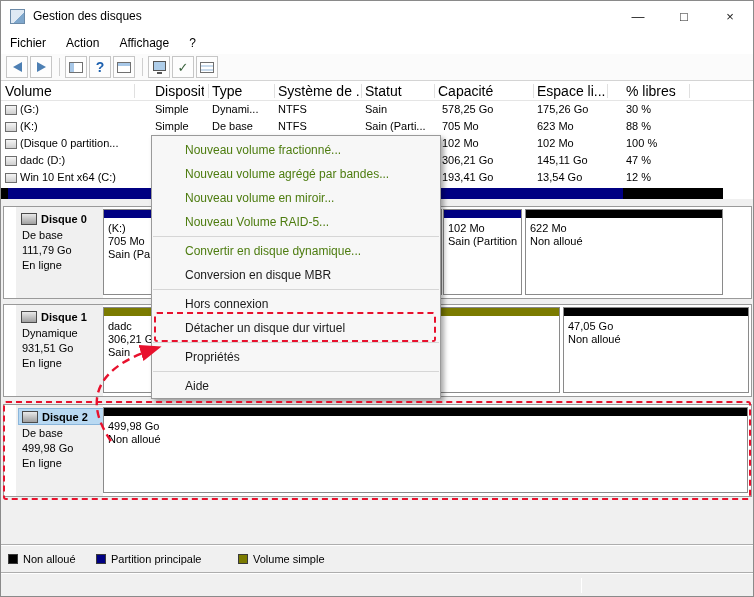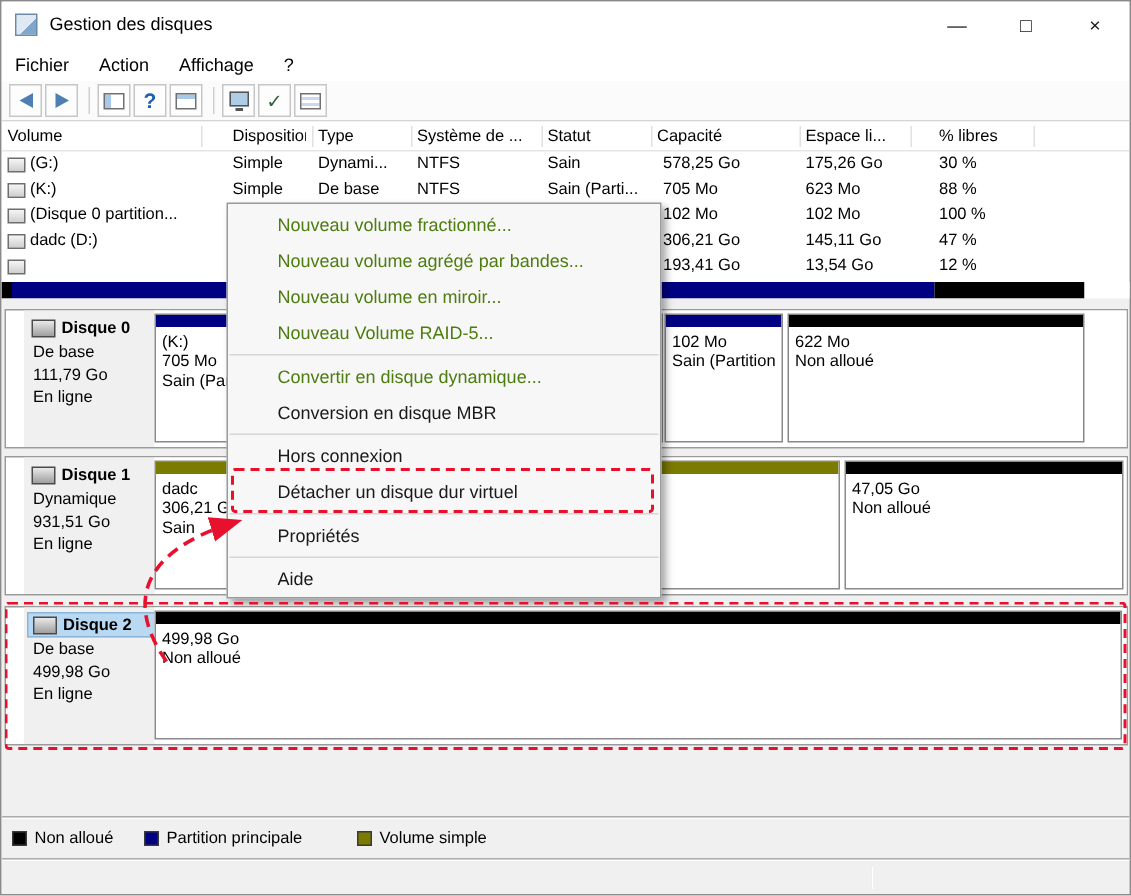--- a/index.html
+++ b/index.html
@@ -27,21 +27,21 @@
   .tb-win{width:14px;height:11px;border:1px solid #707070;background:linear-gradient(to right,#a8c8e8 0 4px,#fff 4px);}
   .tb-win2{width:14px;height:11px;border:1px solid #707070;background:linear-gradient(#a8c8e8 0 3px,#fff 3px);}
   .tb-help{color:#1b5fae;font-weight:bold;font-size:14px;line-height:1;}
   .tb-computer{width:13px;height:10px;border:1px solid #555;background:#aecde9;position:relative;margin-bottom:3px;}
   .tb-computer::after{content:"";position:absolute;left:3px;right:3px;bottom:-4px;height:2px;background:#555;}
   .tb-check{color:#37603a;font-weight:bold;font-size:13px;line-height:1;}
   .tb-details{width:14px;height:11px;border:1px solid #707070;background:repeating-linear-gradient(#fff 0 2px,#c8daec 2px 4px);}
 
   
   .listpane{position:absolute;left:0;top:80px;width:100%;height:107px;background:#fff;overflow:hidden;}
-  .lhead{position:relative;height:20px;border-bottom:1px solid #e5e5e5;font-size:11px;}
+  .lhead{position:relative;height:20px;border-bottom:1px solid #e5e5e5;font-size:14px;}
   .lhead span{position:absolute;top:0;line-height:20px;white-space:nowrap;overflow:hidden;}
   .hsep{position:absolute;top:3px;width:1px;height:14px;background:#e0e0e0;}
   .lrow{position:relative;height:17px;font-size:11px;}
   .lrow span{position:absolute;top:0;line-height:17px;white-space:nowrap;overflow:hidden;}
   .cv{left:19px;width:114px;} .cd{left:137px;width:66px;padding-left:17px;} .ct{left:211px;width:60px;}
   .cs{left:277px;width:81px;} .cst{left:364px;width:69px;} .cc{left:441px;width:91px;}
   .ce{left:536px;width:70px;} .cl{left:625px;width:76px;}
   .vol-icon{position:absolute;left:4px;top:4px;width:12px;height:10px;border:1px solid #6e6e6e;background:linear-gradient(#f5f5f5,#cfcfcf);}
 
   
@@ -191,20 +191,21 @@
       <span class="cd">Simple</span>
       <span class="ct"></span>
       <span class="cs"></span>
       <span class="cst"></span>
       <span class="cc">306,21 Go</span>
       <span class="ce">145,11 Go</span>
       <span class="cl">47 %</span>
     </div>
     <div class="lrow">
       <i class="vol-icon"></i>
+      <span class="cv">Win 10 Ent x64 (C:)</span>
       <span class="cd">Simple</span>
       <span class="ct"></span>
       <span class="cs"></span>
       <span class="cst"></span>
       <span class="cc">193,41 Go</span>
       <span class="ce">13,54 Go</span>
       <span class="cl">12 %</span>
     </div>
   </div>
 

